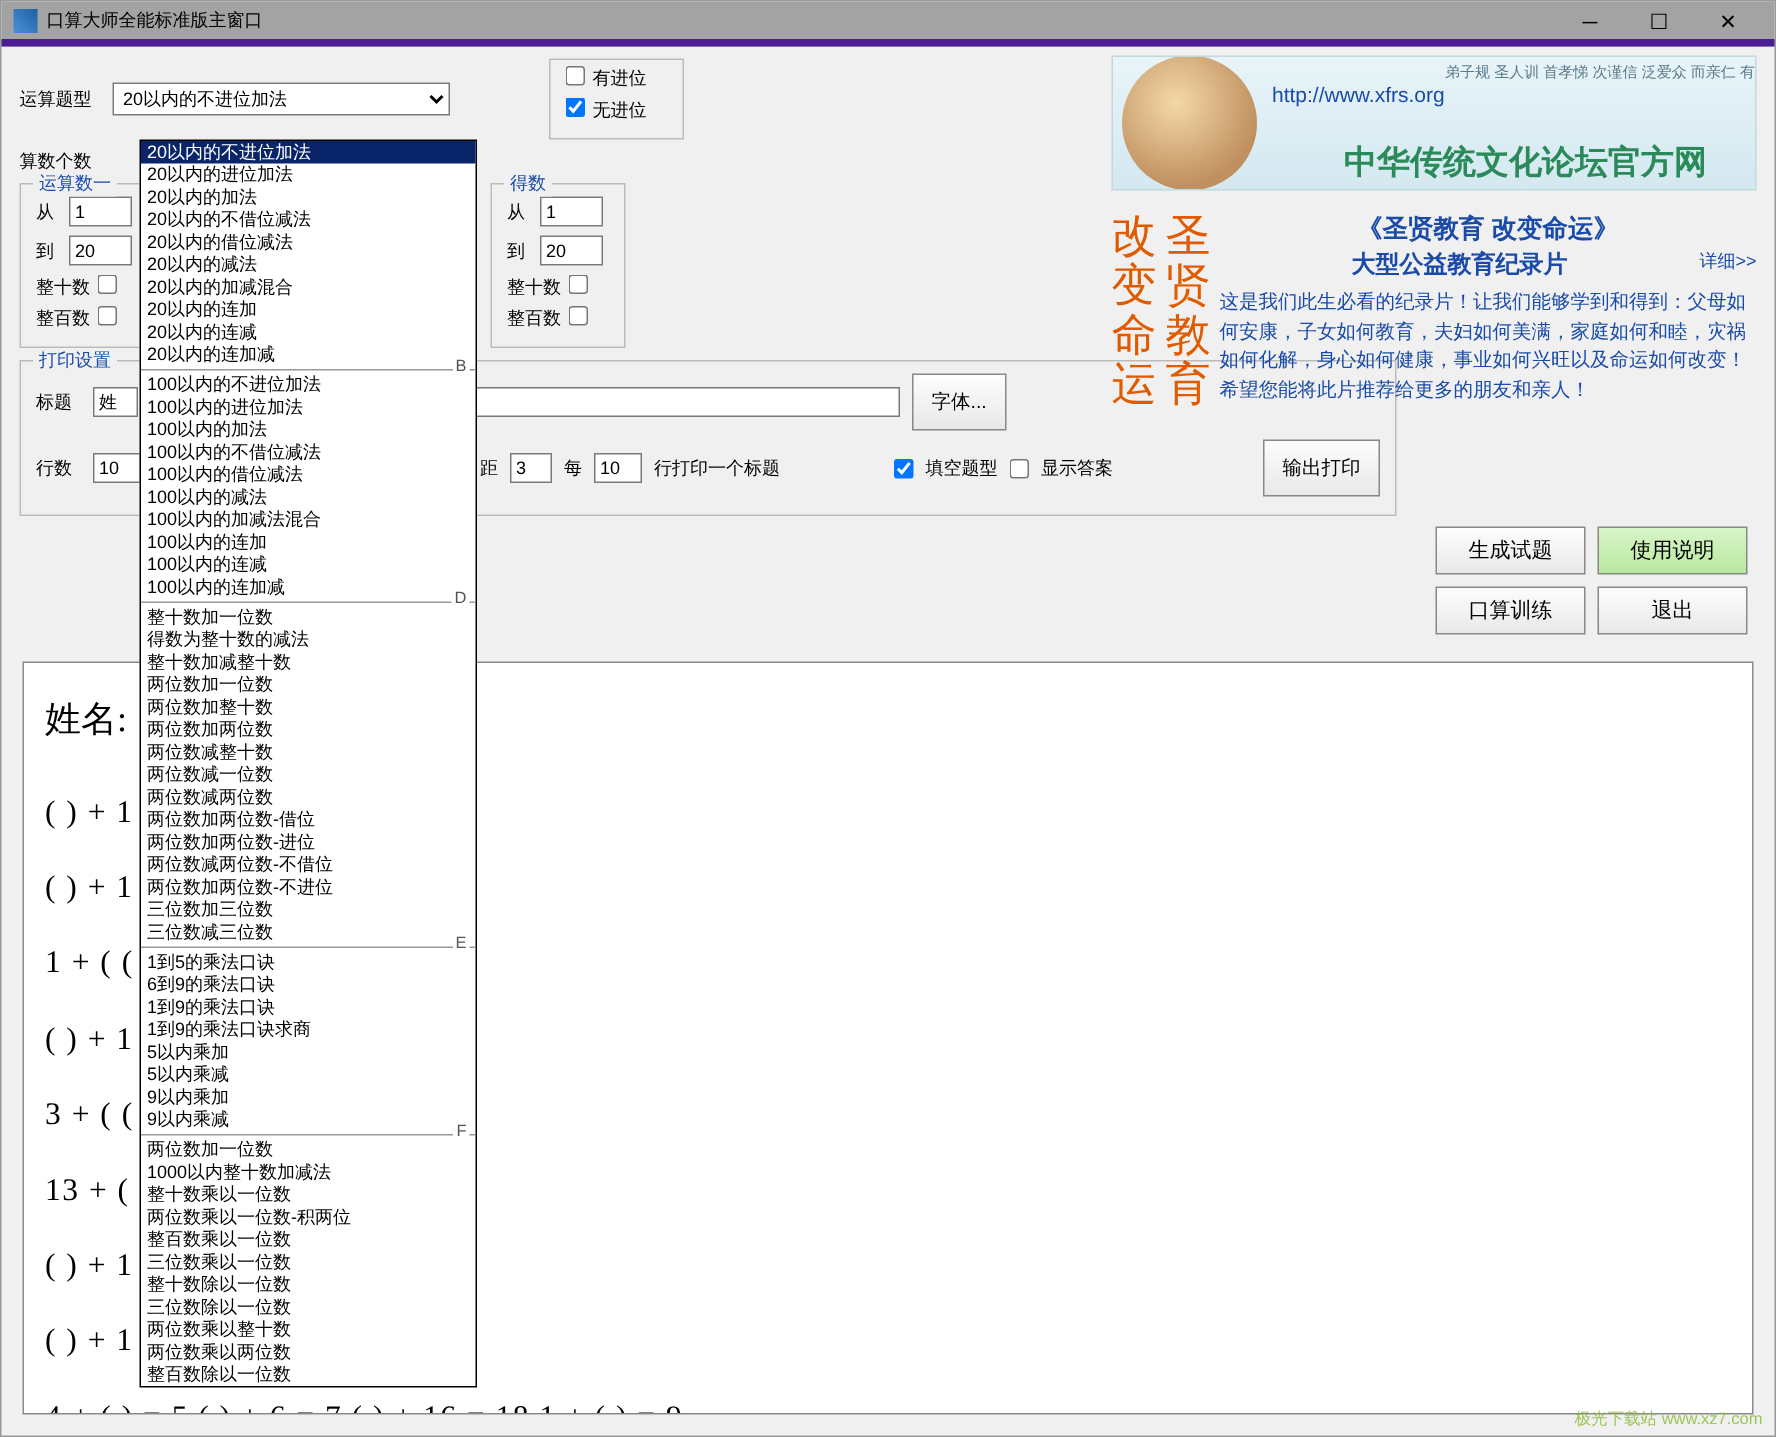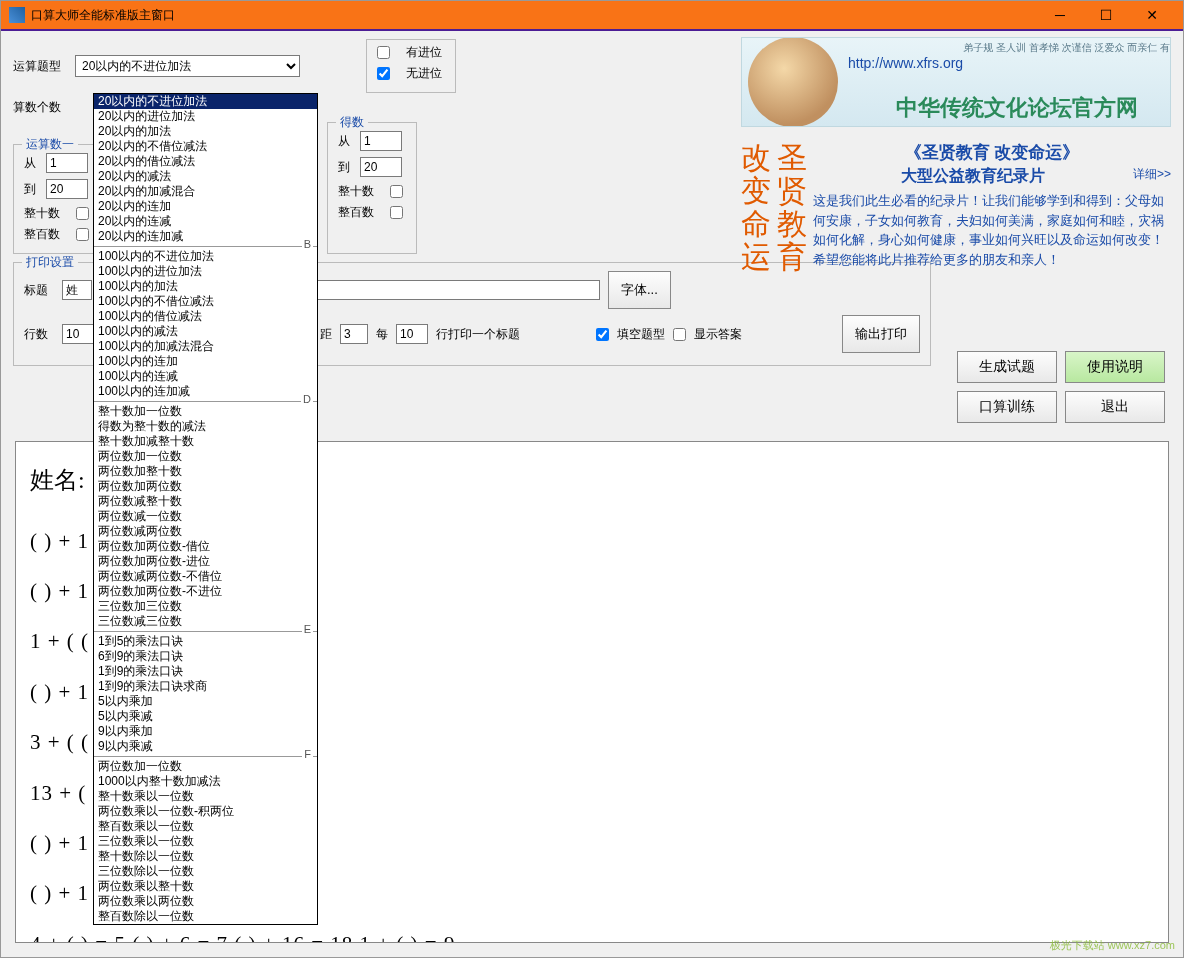--- a/index.html
+++ b/index.html
@@ -1,37 +1,37 @@
 <!DOCTYPE html>
 <html><head>
 <meta charset="utf-8">
 <style>
 * { box-sizing: border-box; margin: 0; padding: 0; }
 body { font-family: "Microsoft YaHei", SimSun, Arial, sans-serif; font-size: 12px; background: #f0f0f0; overflow: hidden; }
 .window { width: 1184px; height: 958px; background: #f0f0f0; border: 1px solid #999; position: relative; }
-.titlebar { height: 30px; background: #f97316; display: flex; align-items: center; padding: 0 8px; border-bottom: 2px solid #4c1d95; }
+.titlebar { height: 30px; background: #a3a3a3; display: flex; align-items: center; padding: 0 8px; border-bottom: 5px solid #4c1d95; }
 .titlebar-icon { width: 16px; height: 16px; background: linear-gradient(45deg, #4a90d9, #2060a0); margin-right: 6px; }
 .titlebar-text { flex: 1; font-size: 12px; }
 .titlebar-btns { display: flex; }
 .titlebar-btn { width: 46px; height: 28px; display: flex; align-items: center; justify-content: center; cursor: pointer; font-size: 14px; }
 .body-area { padding: 8px 12px; position: relative; height: calc(100% - 30px); }
 .left-col { width: 700px; }
 .form-row { display: flex; align-items: center; gap: 6px; margin-bottom: 6px; }
 .form-label { width: 56px; text-align: left; }
 select.combo { width: 225px; height: 22px; border: 1px solid #7a7a7a; background: #fff; font-size: 12px; padding: 0 2px; }
 input.txt { height: 20px; border: 1px solid #7a7a7a; background: #fff; padding: 0 3px; font-size: 12px; }
 .fieldset { border: 1px solid #bbb; padding: 8px 10px 6px 10px; position: relative; background: #f0f0f0; }
 .fieldset-title { position: absolute; top: -9px; left: 8px; background: #f0f0f0; padding: 0 4px; color: #1a4ba8; font-size: 12px; }
 .row-block { display: flex; gap: 12px; margin-bottom: 8px; }
-.operand-box { width: 130px; margin-top: 22px; }
+.operand-box { width: 130px; }
 .get-box { width: 90px; }
 .from-to { display: flex; align-items: center; gap: 6px; margin-bottom: 6px; }
 .from-to label { width: 16px; }
 .from-to input { width: 42px; }
-.check-row { display: flex; align-items: center; gap: 16px; margin-bottom: 4px; }
+.check-row { display: flex; gap: 5px; margin-bottom: 4px; }
 .carry-box { width: 90px; padding-top: 4px; }
 .banner { position: absolute; right: 12px; top: 6px; width: 430px; height: 90px; background: linear-gradient(180deg, #e8f4f8 0%, #d4e8f0 100%); border: 1px solid #c0d8e0; display: flex; align-items: center; overflow: hidden; }
 .banner-avatar { width: 90px; height: 90px; background: radial-gradient(circle at 40% 35%, #f4d8a8 0%, #c09060 70%); border-radius: 50%; margin-left: 6px; flex-shrink: 0; position: relative; }
 .banner-txt { flex: 1; padding-left: 10px; }
 .banner-url { color: #1a4ba8; font-size: 14px; margin-bottom: 22px; }
 .banner-title { color: #2a8a5a; font-family: Liberation Serif, serif; font-size: 22px; font-weight: bold; margin-left: 48px; }
 .sidetxt { position: absolute; right: 12px; top: 110px; width: 430px; display: flex; gap: 6px; }
 .vert-col { display: flex; flex-direction: column; font-family: "STKaiti", KaiTi, serif; font-size: 30px; color: #e05a00; line-height: 1.1; }
 .promo { flex: 1; }
 .promo-t { color: #1a4ba8; font-size: 17px; font-weight: bold; text-align: center; margin-bottom: 2px; }

